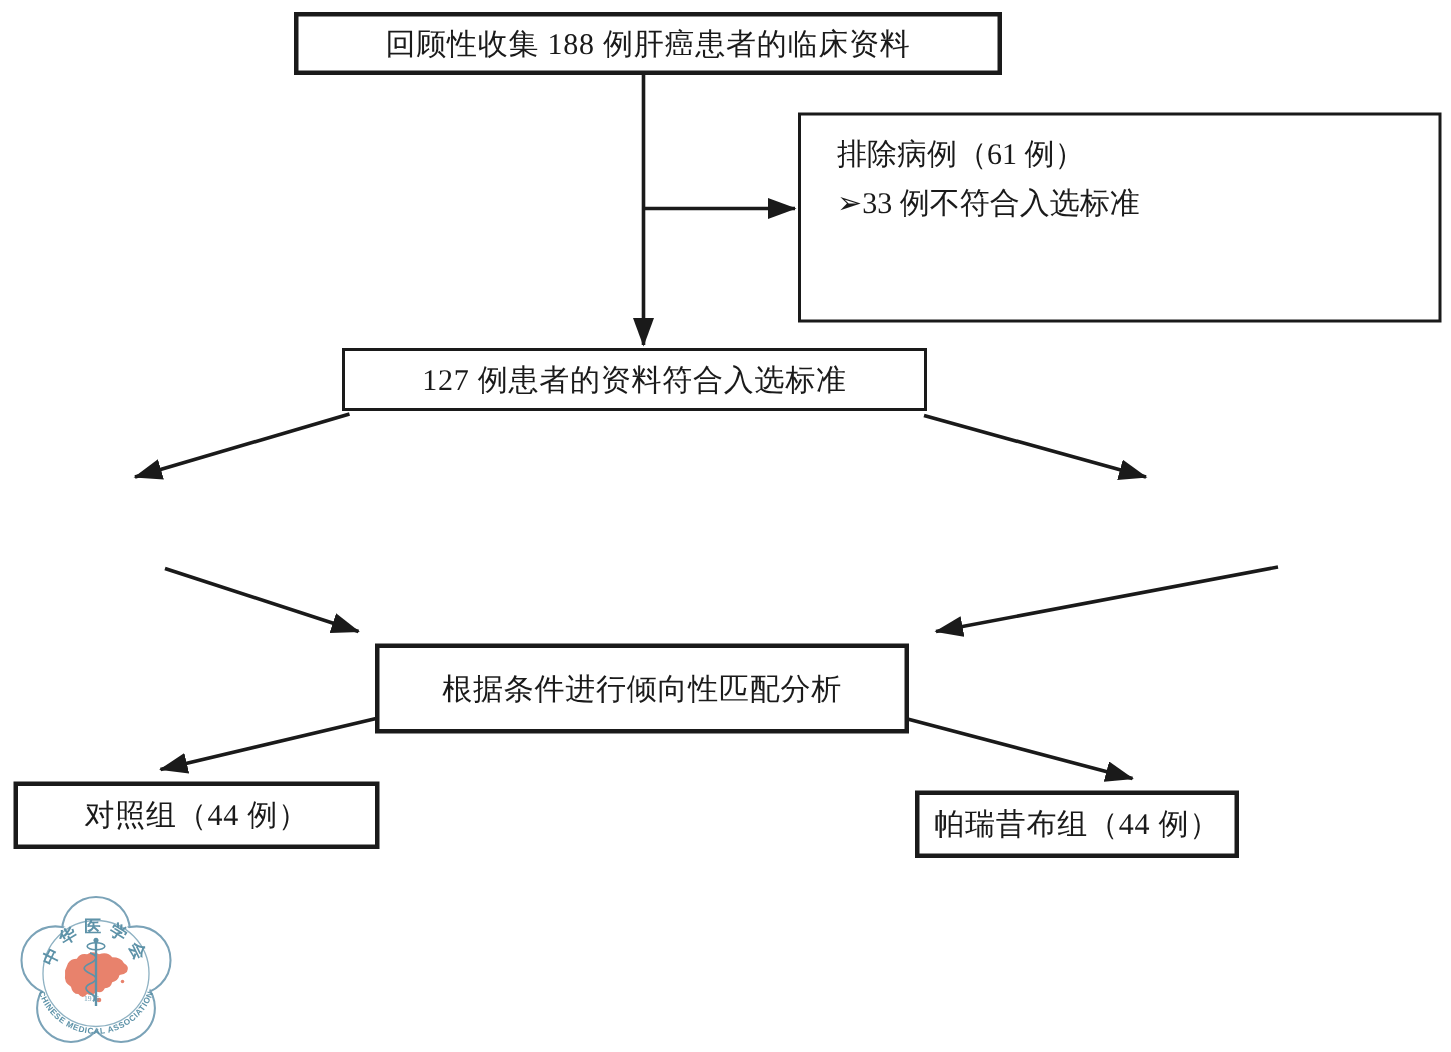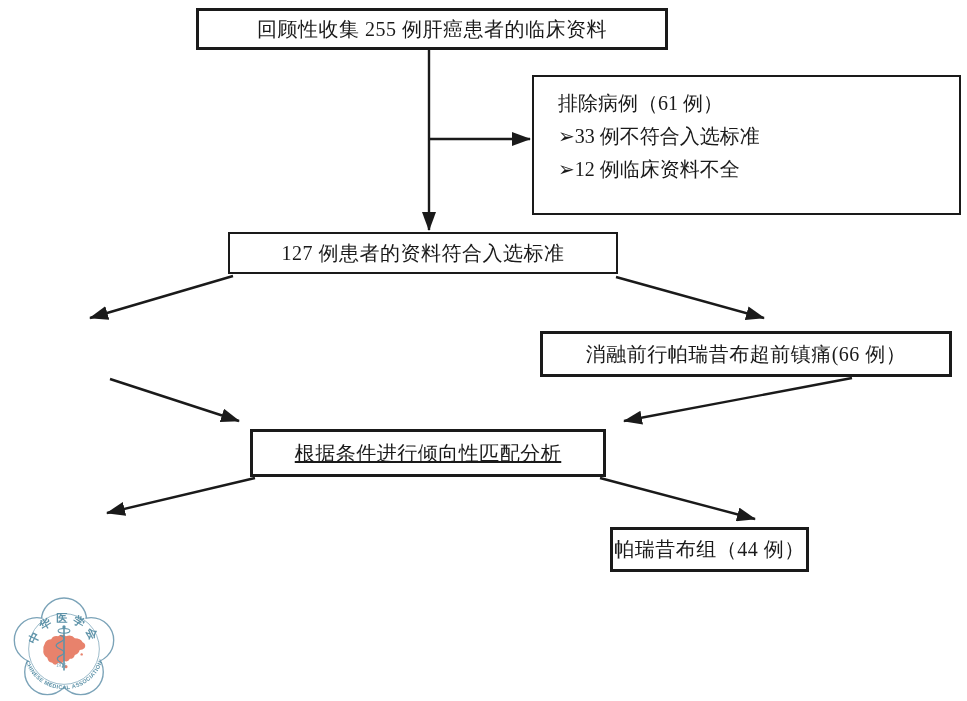--- a/index.html
+++ b/index.html
@@ -53,44 +53,43 @@
       <line x1="233" y1="276" x2="90" y2="318" marker-end="url(#ah)"></line>
       <line x1="616" y1="277" x2="764" y2="318" marker-end="url(#ah)"></line>
       <line x1="110" y1="379" x2="239" y2="421" marker-end="url(#ah)"></line>
       <line x1="852" y1="378" x2="624" y2="421" marker-end="url(#ah)"></line>
       <line x1="255" y1="478" x2="107" y2="513" marker-end="url(#ah)"></line>
       <line x1="600" y1="478" x2="755" y2="519" marker-end="url(#ah)"></line>
     </g>
   </svg>
 
   <div class="fbox" style="left:196px;top:8px;width:472px;height:42px;">
-    <span>回顾性收集 255 例肝癌患者的临床资料</span>
+    <span>回顾性收集 188 例肝癌患者的临床资料</span>
   </div>
 
   <div class="excl" style="left:532px;top:75px;width:429px;height:140px;">
     <div>排除病例（61 例）</div>
     <div>➢33 例不符合入选标准</div>
-    <div>➢12 例临床资料不全</div>
   </div>
 
   <div class="fbox thin" style="left:228px;top:232px;width:390px;height:42px;">
     <span>127 例患者的资料符合入选标准</span>
   </div>
 
 
-  <div class="fbox" style="left:540px;top:331px;width:412px;height:46px;">
-    <span>消融前行帕瑞昔布超前镇痛(66 例）</span>
-  </div>
 
-  <div class="fbox" style="left:250px;top:429px;width:356px;height:48px;text-decoration:underline;">
+  <div class="fbox" style="left:250px;top:429px;width:356px;height:60px;">
     <span>根据条件进行倾向性匹配分析</span>
   </div>
 
+  <div class="fbox" style="left:9px;top:521px;width:244px;height:45px;">
+    <span>对照组（44 例）</span>
+  </div>
 
-  <div class="fbox" style="left:610px;top:527px;width:199px;height:45px;">
+  <div class="fbox" style="left:610px;top:527px;width:216px;height:45px;">
     <span>帕瑞昔布组（44 例）</span>
   </div>
 
   <svg class="logo" viewBox="0 0 110 104">
     <g>
       <circle cx="55" cy="23" r="23" fill="#ffffff" stroke="#7ba3b8" stroke-width="1.4"></circle>
       <circle cx="82.6" cy="43" r="23" fill="#ffffff" stroke="#7ba3b8" stroke-width="1.4"></circle>
       <circle cx="72" cy="75.5" r="23" fill="#ffffff" stroke="#7ba3b8" stroke-width="1.4"></circle>
       <circle cx="38" cy="75.5" r="23" fill="#ffffff" stroke="#7ba3b8" stroke-width="1.4"></circle>
       <circle cx="27.4" cy="43" r="23" fill="#ffffff" stroke="#7ba3b8" stroke-width="1.4"></circle>

